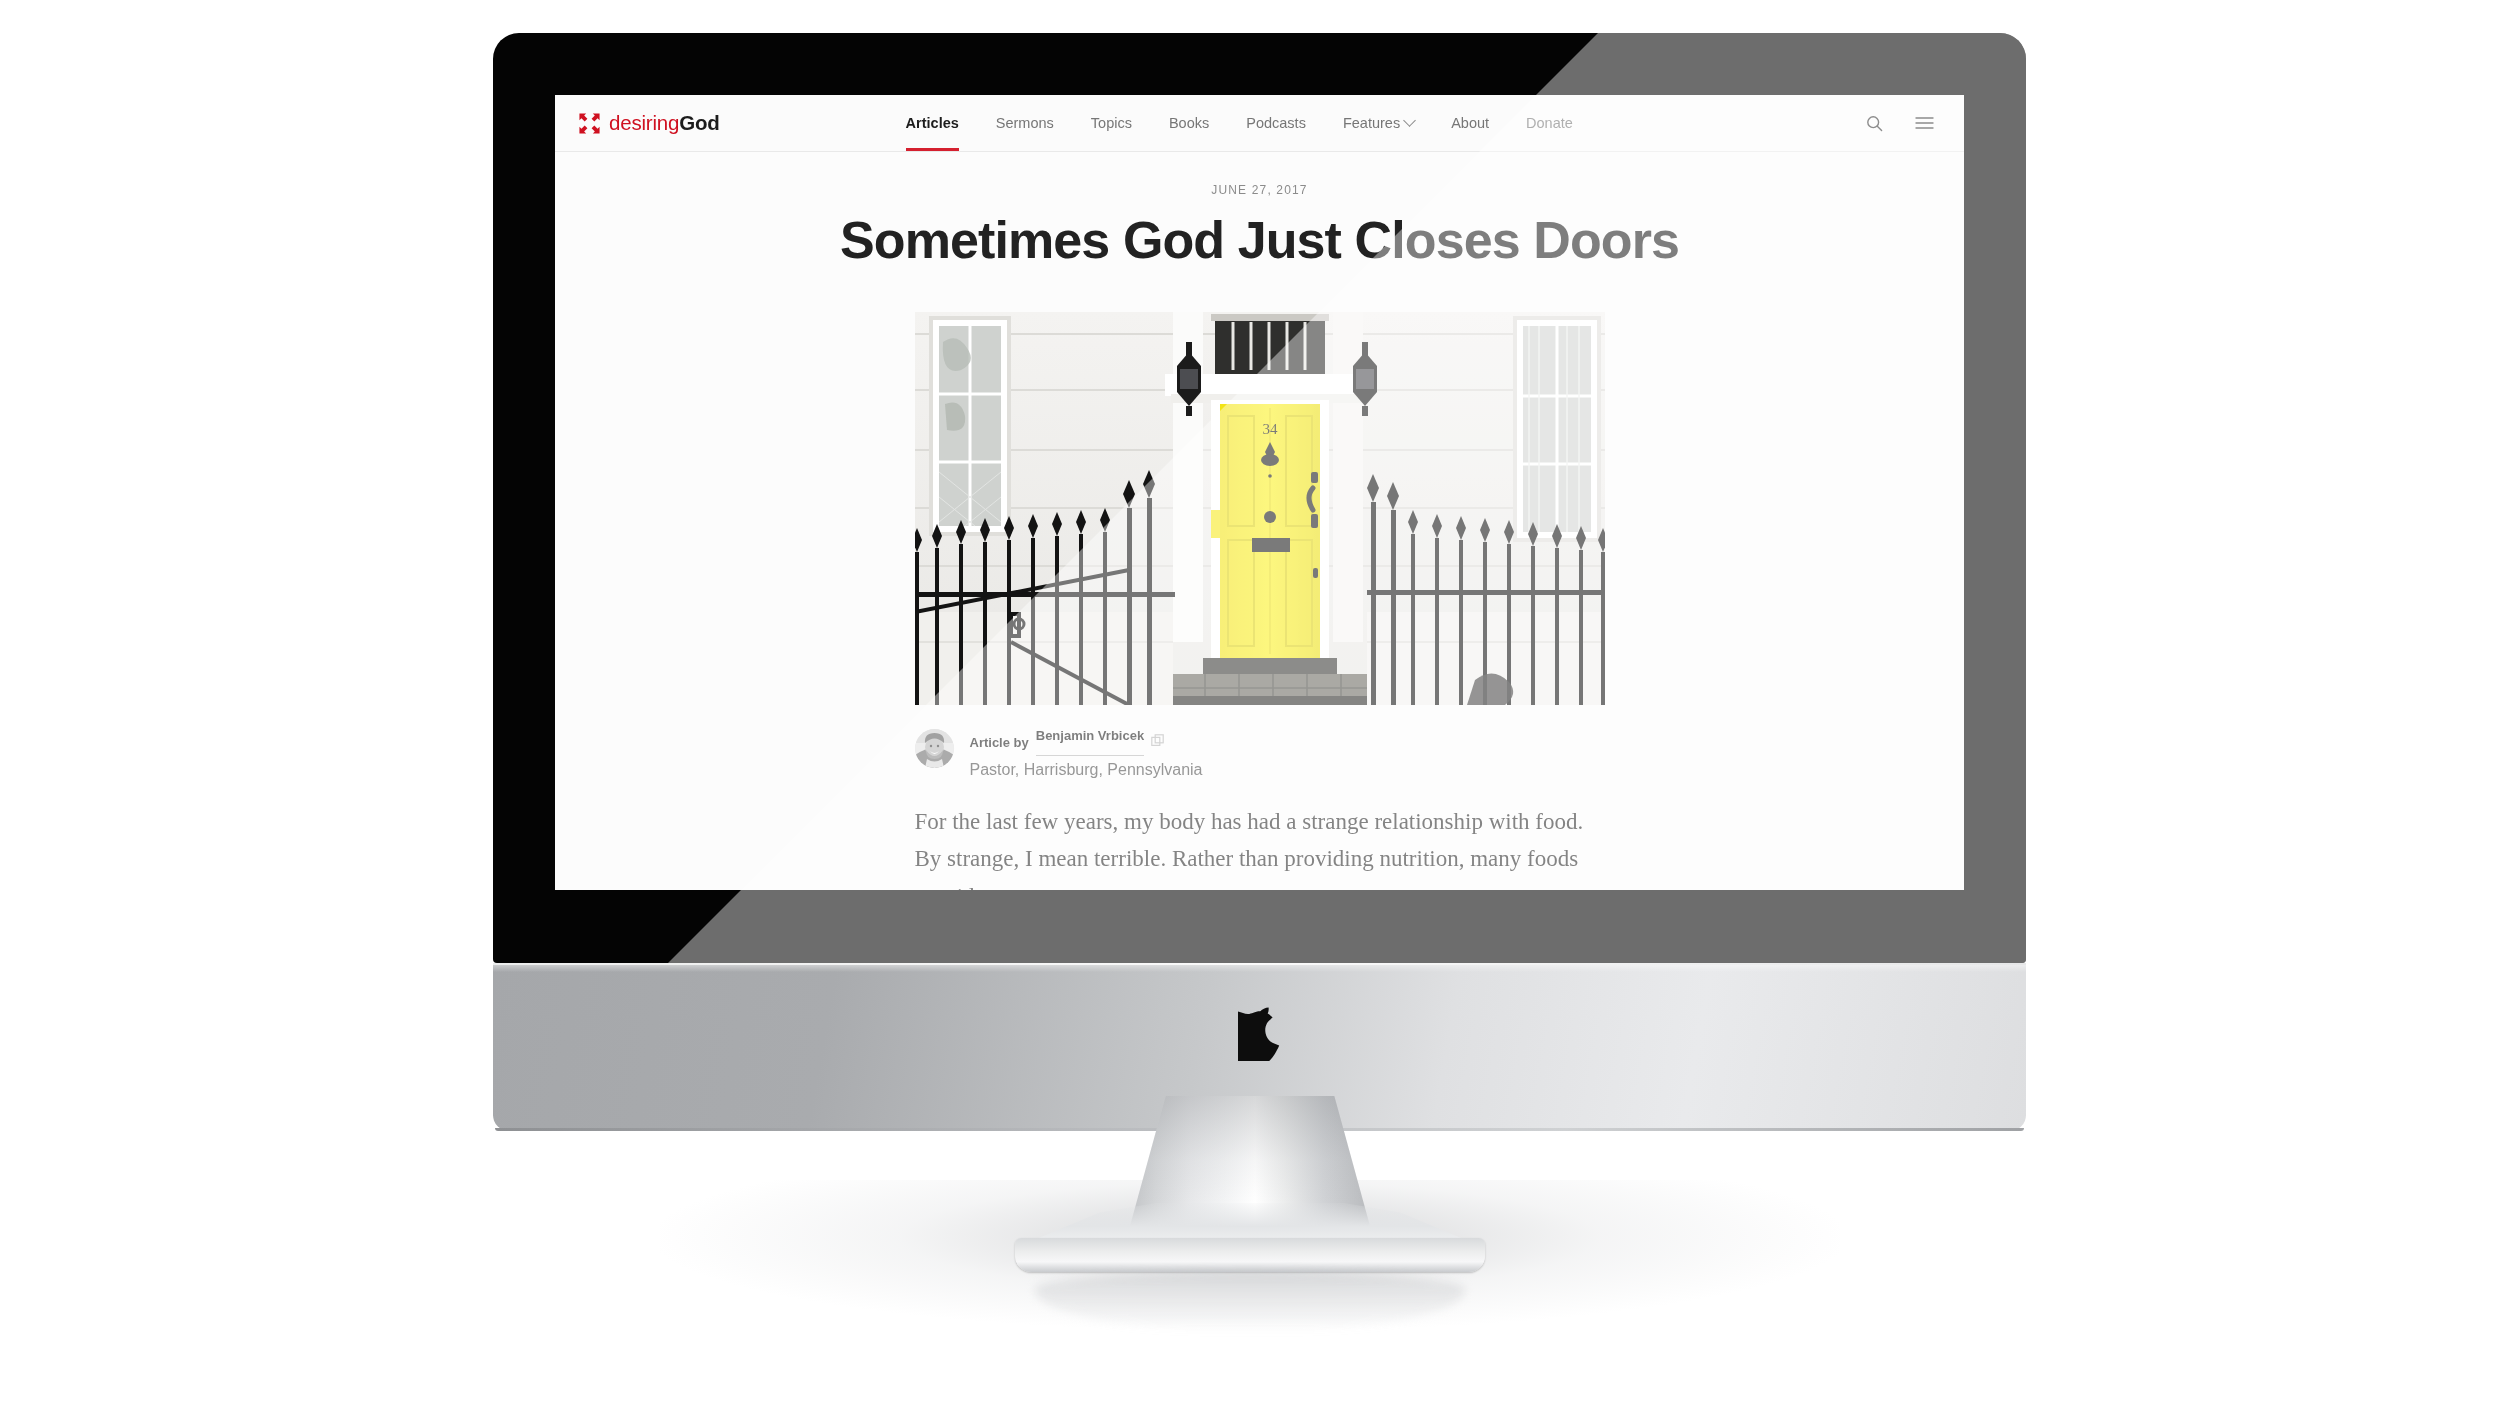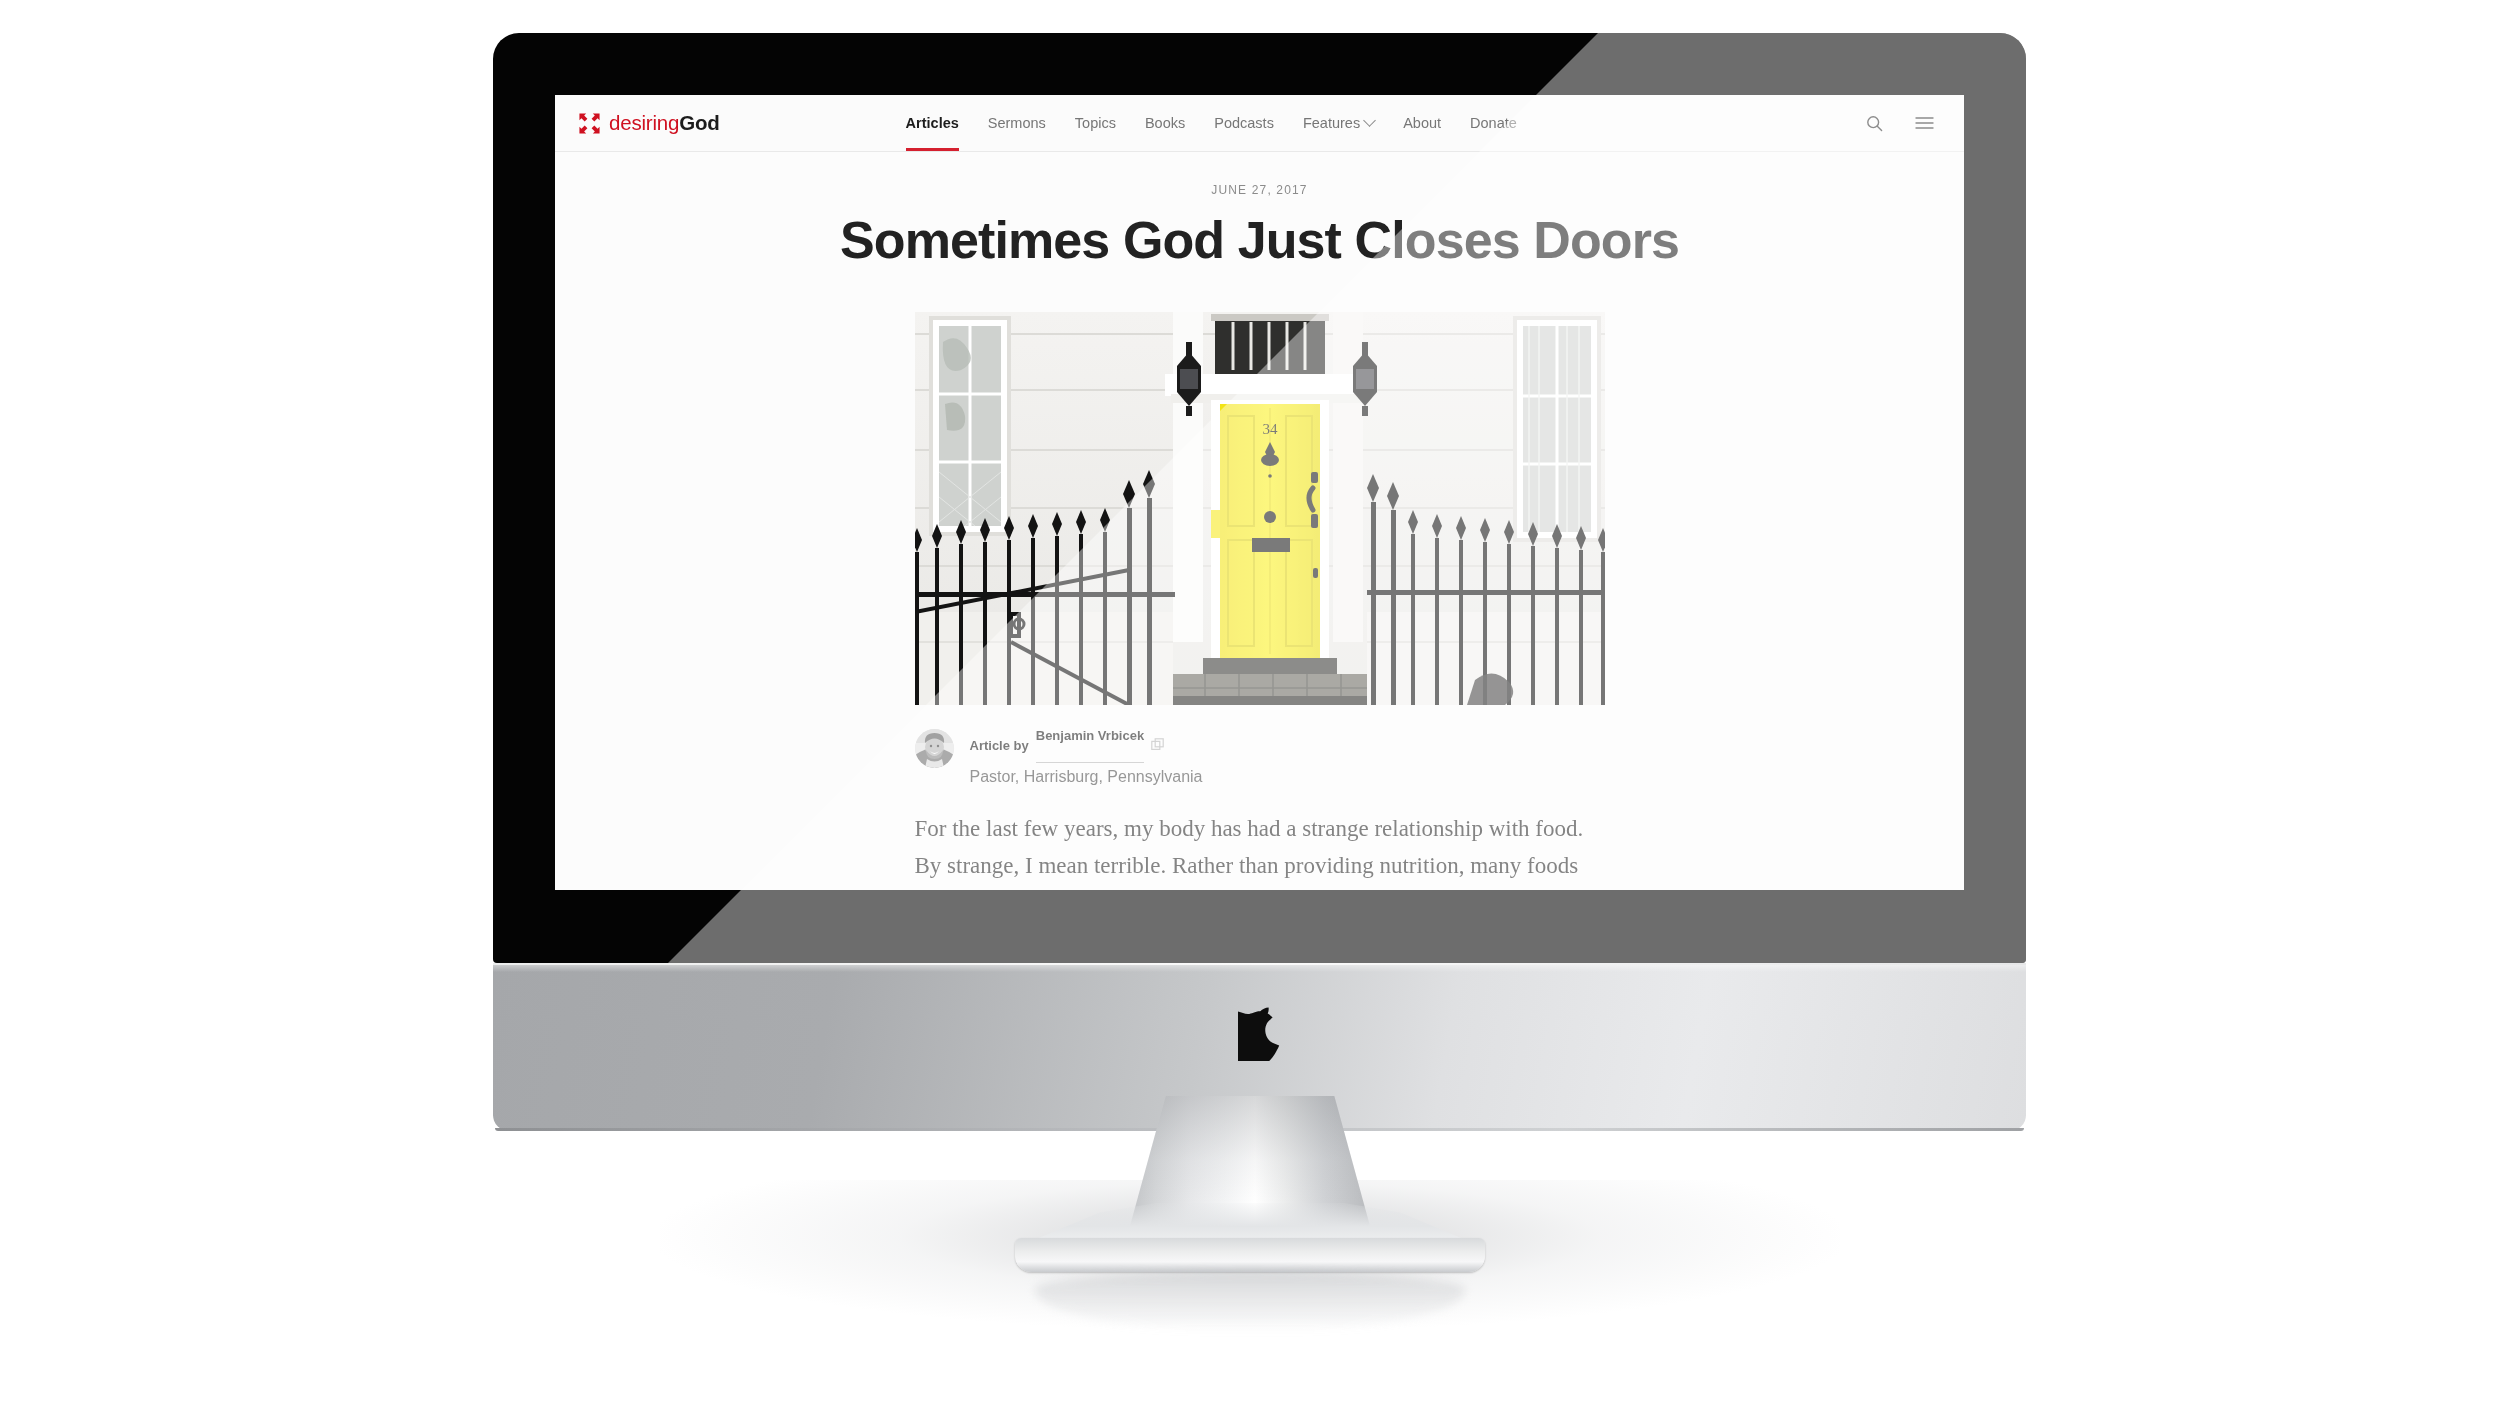--- a/index.html
+++ b/index.html
@@ -179,21 +179,21 @@
     font-size: 20.5px;
     letter-spacing: -0.2px;
     white-space: nowrap;
   }
   .brand-text .b-red { color: #cf1020; font-weight: 400; }
   .brand-text .b-dark { color: #1c1c1c; font-weight: 600; }
 
   .nav-links {
     display: flex;
     align-items: center;
-    gap: 29px;
+    gap: 37px;
     margin-left: 186px;
     height: 100%;
   }
   .nav-link {
     font-size: 14.5px;
     color: #767676;
     white-space: nowrap;
     position: relative;
     height: 100%;
     display: flex;
@@ -276,21 +276,21 @@
     color: #1f1f1f;
     display: flex;
     align-items: center;
     gap: 7px;
     margin-top: 1px;
   }
   .byline-label { font-weight: 700; }
   .byline-author {
     font-weight: 700;
     border-bottom: 1px solid #b9b9b9;
-    padding-bottom: 19px;
+    padding-bottom: 12px;
     cursor: pointer;
   }
   .byline-line2 {
     font-size: 16px;
     color: #4d4d4d;
     margin-top: 5px;
   }
   .body-copy {
     width: 690px;
     margin: 24px auto 0;

